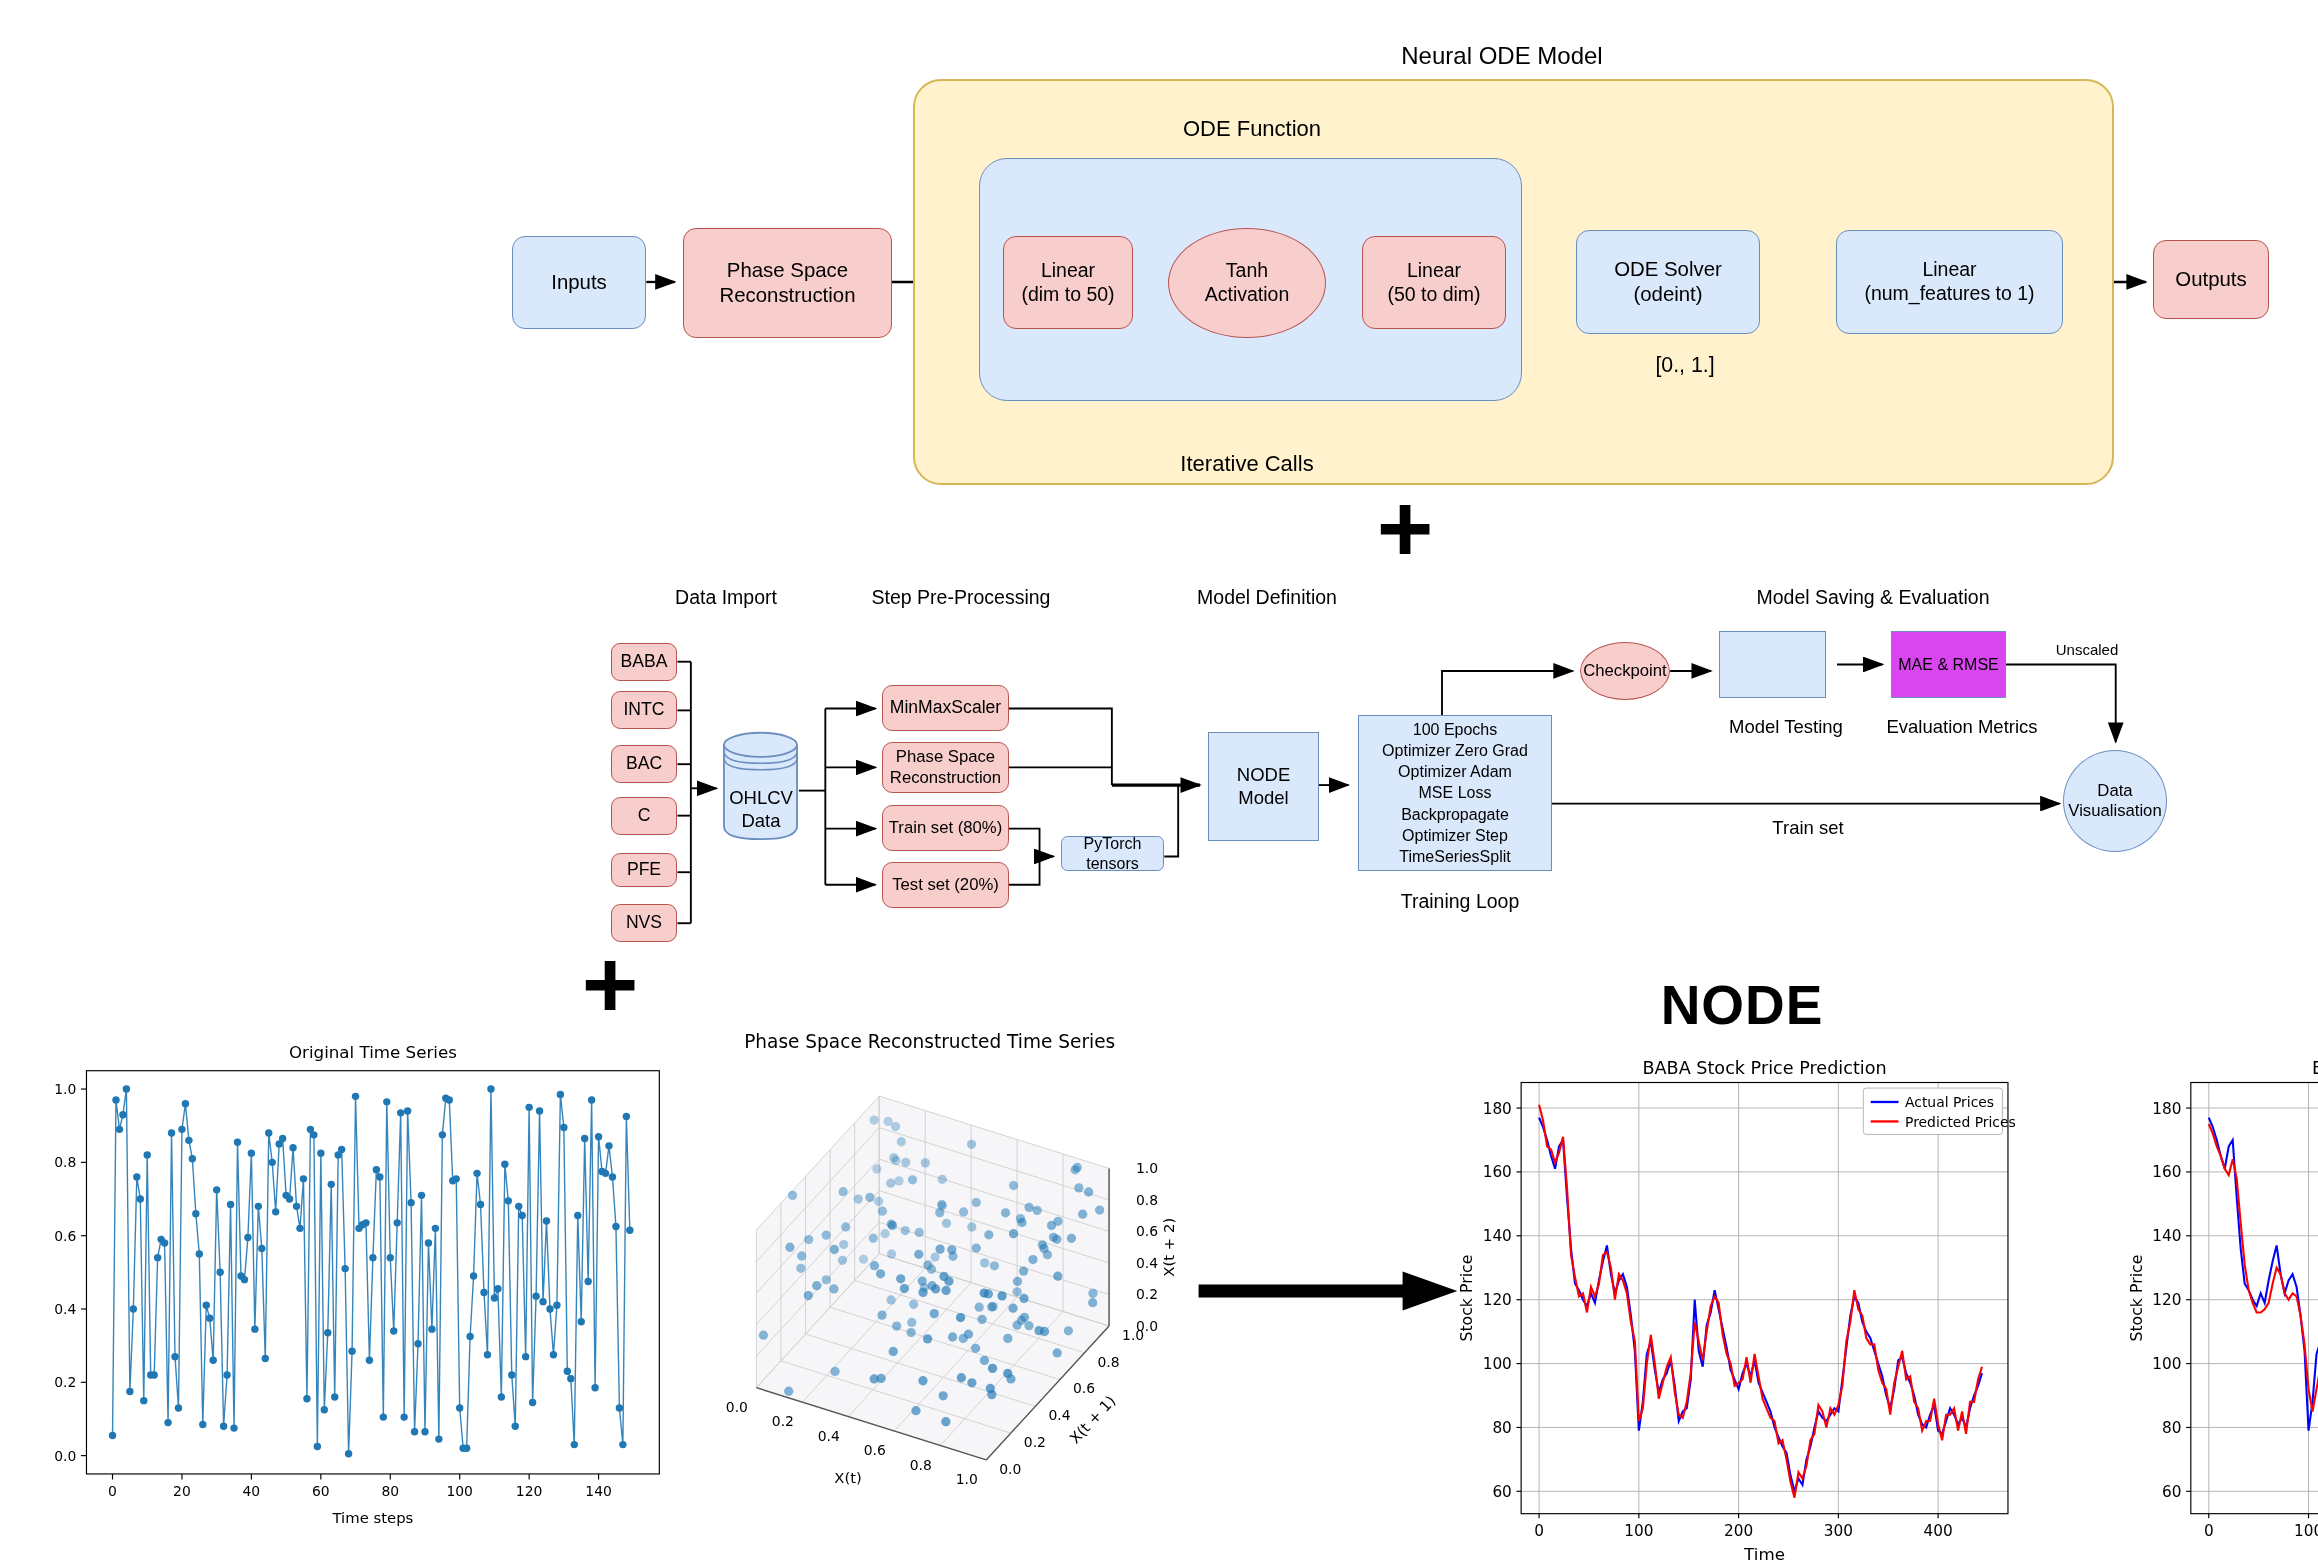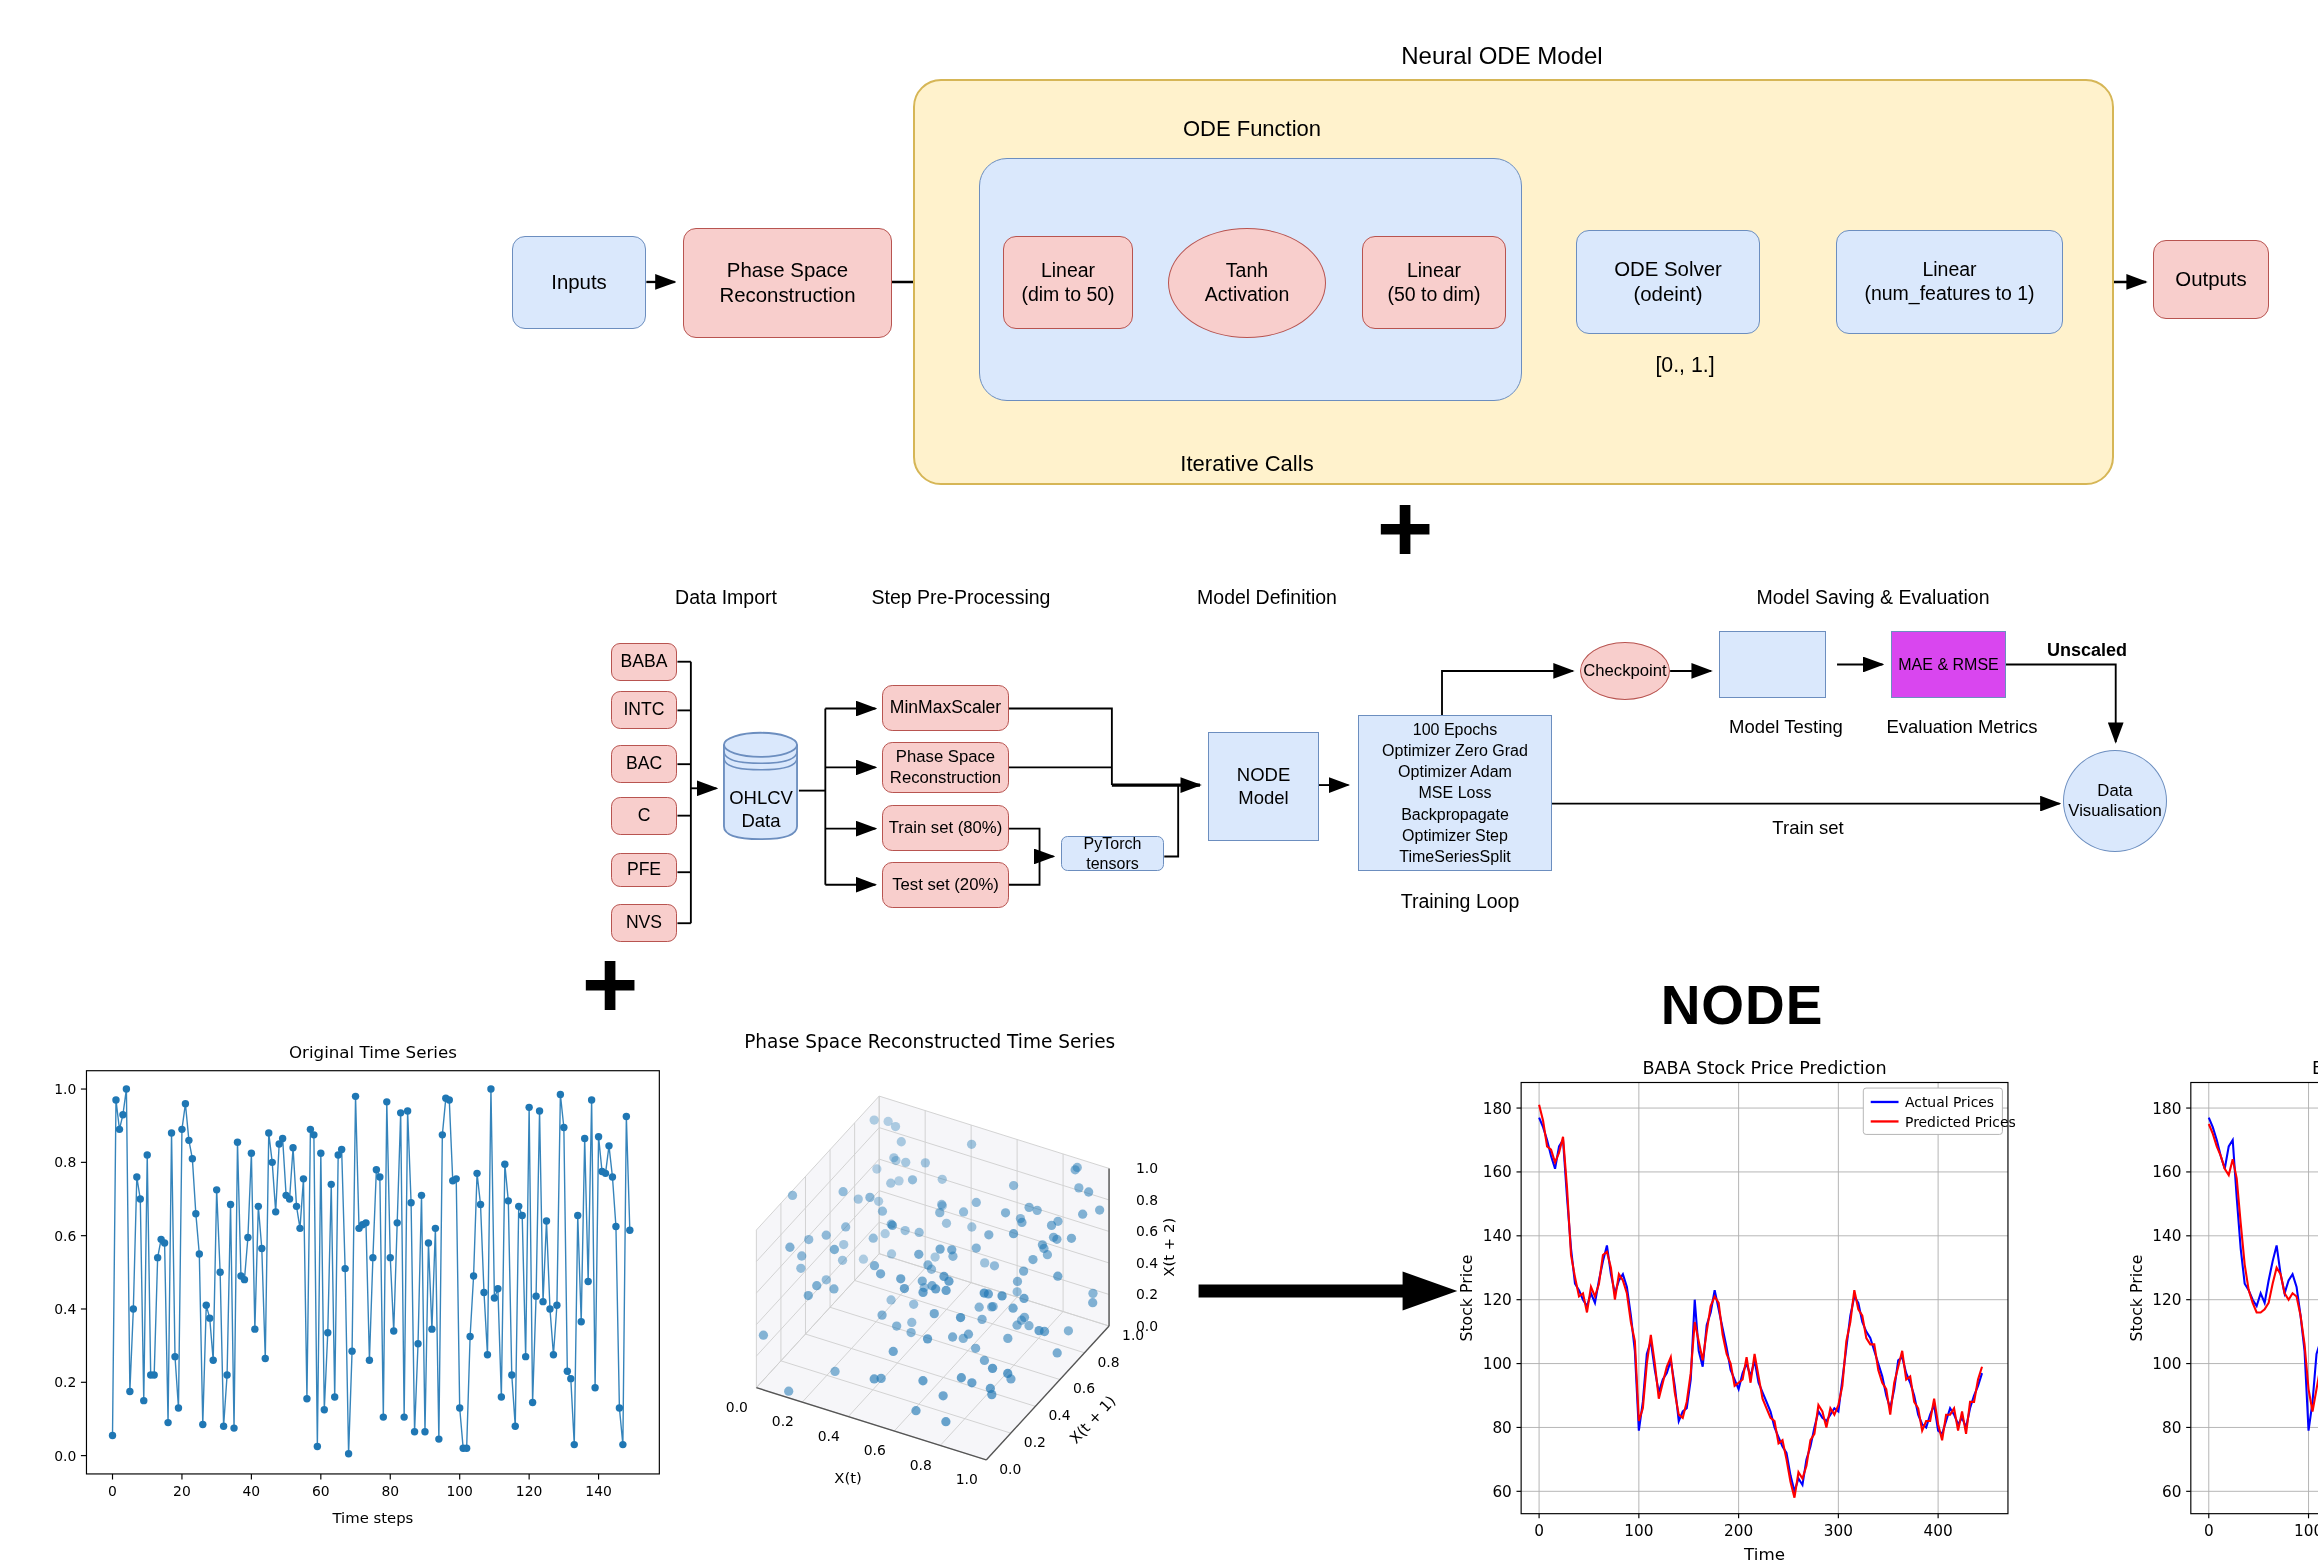--- a/index.html
+++ b/index.html
@@ -160,21 +160,21 @@
 </div>
 <div class="lbl" style="left:1786px;top:727px;font-size:18.5px;">Model Testing</div>
 
 <div class="stack" style="left:1891px;top:631px;width:115px;height:67px;">
   <div class="pg2"></div>
   <div class="pg1"></div>
   <div class="stacktxt" style="font-size:16px;background:#d946ef;">MAE &amp; RMSE</div>
 </div>
 <div class="lbl" style="left:1962px;top:727px;font-size:18.5px;">Evaluation Metrics</div>
 
-<div class="lbl" style="left:2087px;top:650px;font-size:18px;font-weight:bold;">Unscaled</div>
+<div class="lbl" style="left:2087px;top:650px;font-size:15px;">Unscaled</div>
 <div class="lbl" style="left:1808px;top:828px;font-size:18.5px;">Train set</div>
 
 <div class="box blue ellipse" style="left:2063px;top:750px;width:104px;height:102px;font-size:16.7px;">Data
 Visualisation</div>
 
 <div class="plus" style="left:610px;top:985px;">+</div>
 
 <div class="bigtitle" style="left:1742px;top:1005px;">NODE</div>
 
 <svg id="chart-ots" class="chart" style="left:65px;top:1029px;" width="626" height="533" viewBox="0 0 1350 1150">

